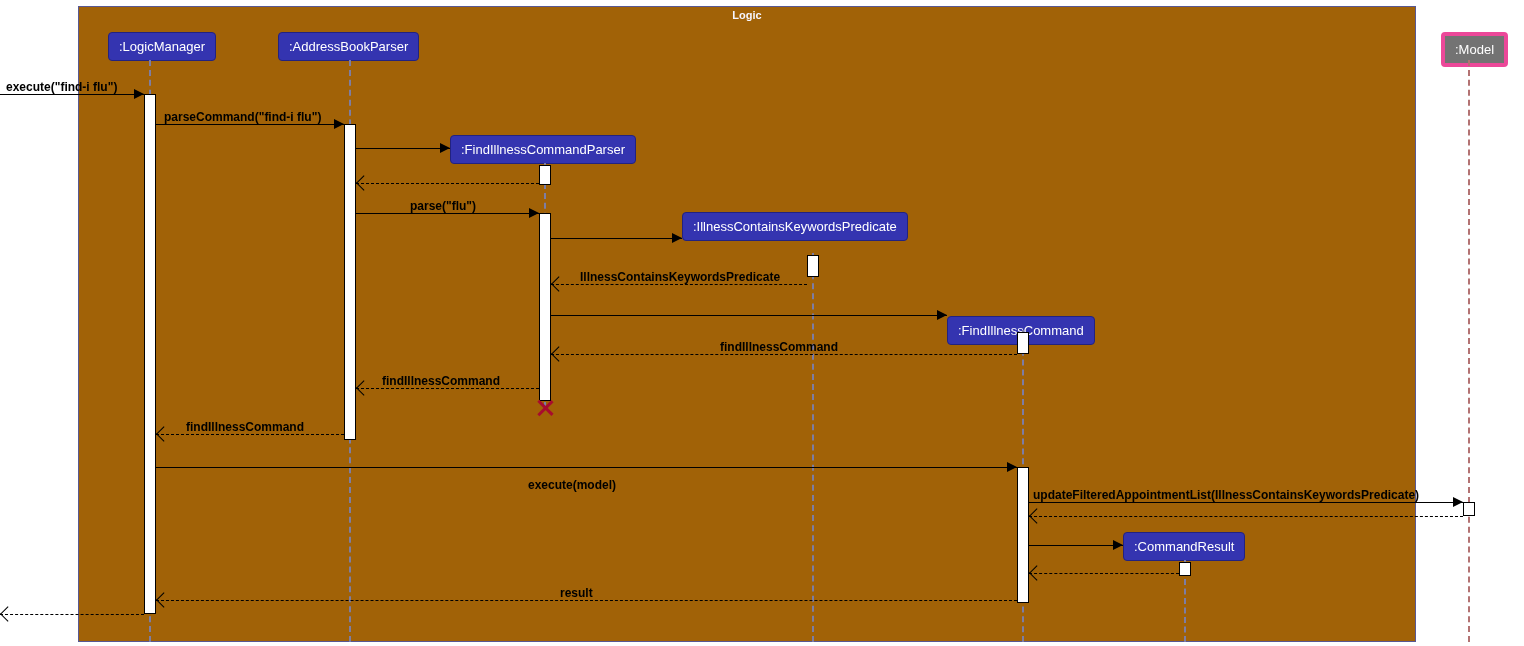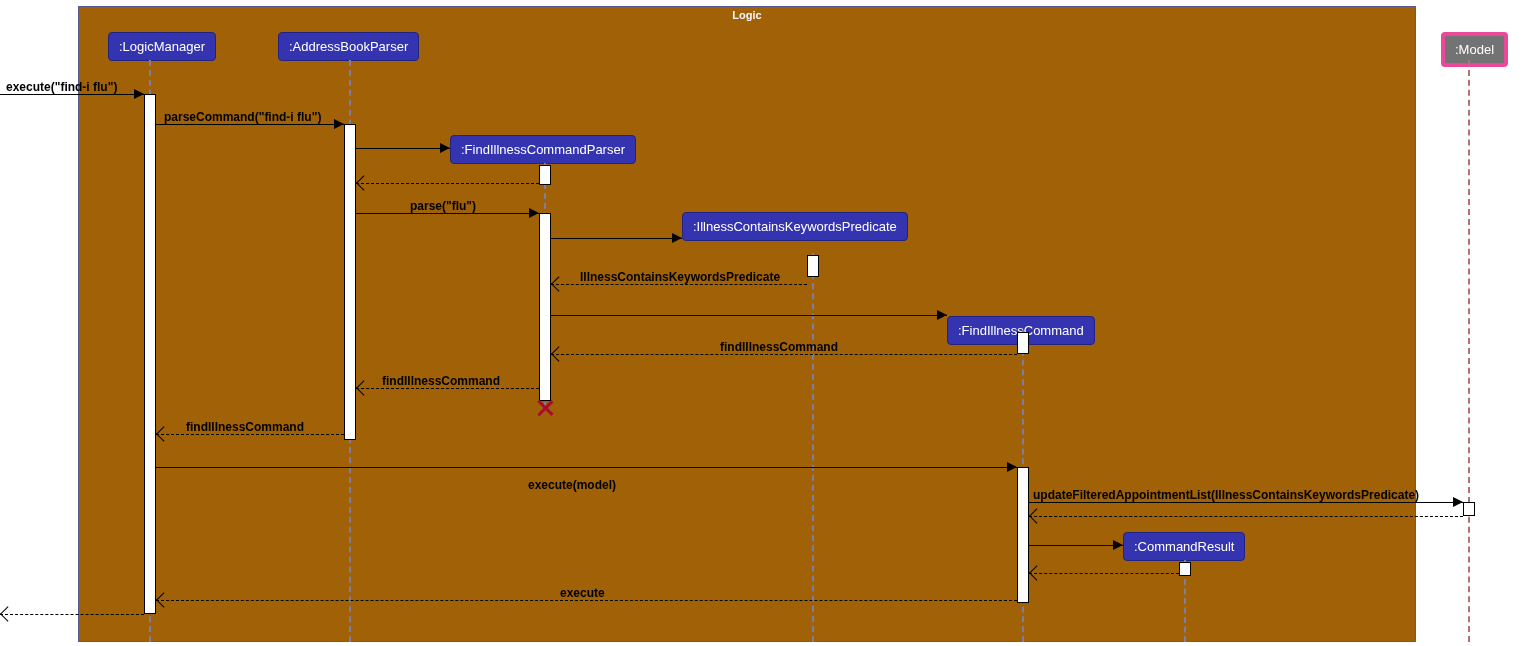--- a/index.html
+++ b/index.html
@@ -211,20 +211,20 @@
 
   <div class="arrow arrow-dashed" style="left:1029px; top:516px; width:434px;"></div>
   <div class="ahead ahead-l-open" style="left:1029px; top:516px;"></div>
 
   <div class="arrow arrow-solid" style="left:1029px; top:545px; width:94px;"></div>
   <div class="ahead ahead-r-solid" style="left:1113px; top:540px;"></div>
 
   <div class="arrow arrow-dashed" style="left:1029px; top:573px; width:150px;"></div>
   <div class="ahead ahead-l-open" style="left:1029px; top:573px;"></div>
 
-  <div class="msglabel" style="left:560px; top:586px;">execute</div>
+  <div class="msglabel" style="left:560px; top:586px;">result</div>
   <div class="arrow arrow-dashed" style="left:156px; top:600px; width:861px;"></div>
   <div class="ahead ahead-l-open" style="left:156px; top:600px;"></div>
 
   <div class="arrow arrow-dashed" style="left:0px; top:614px; width:144px;"></div>
   <div class="ahead ahead-l-open" style="left:0px; top:614px;"></div>
 
 </div>
 
 </body></html>

